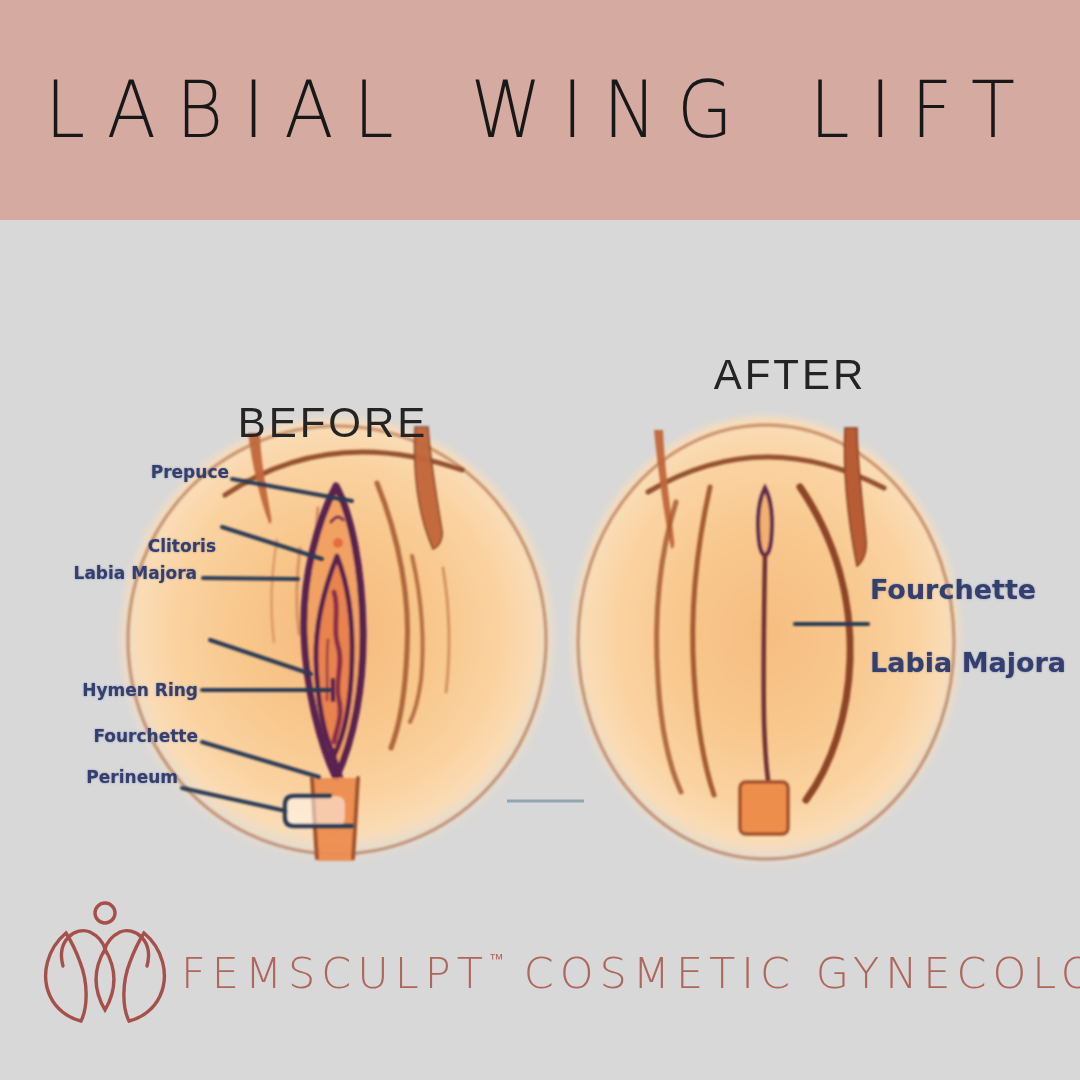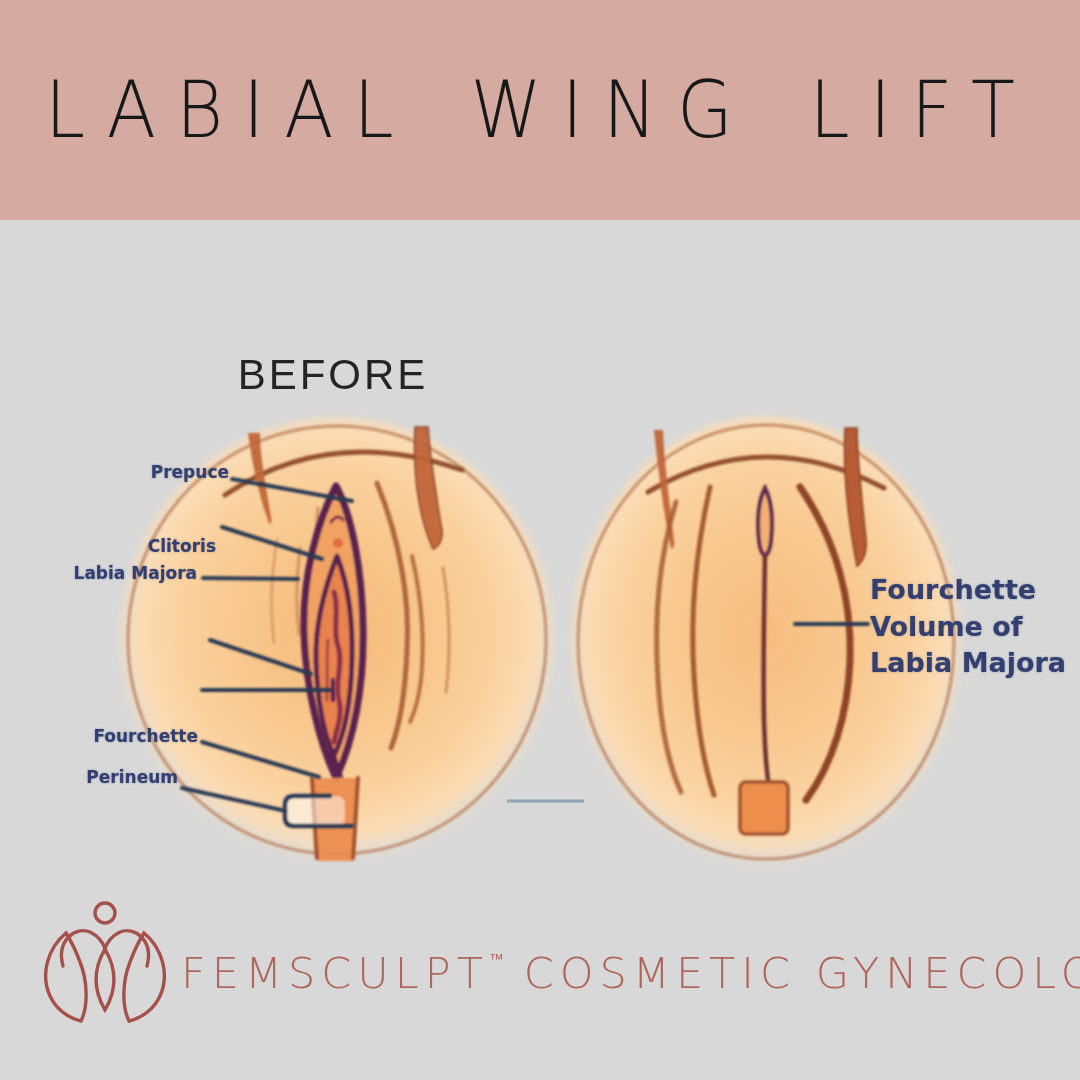--- a/index.html
+++ b/index.html
@@ -11,21 +11,21 @@
   .header{position:absolute;left:0;top:0;width:1080px;height:220px;
           background:#d5aba1;display:flex;align-items:center;justify-content:center;}
   .title{font-family:"DejaVu Sans","Liberation Sans",sans-serif;
          font-weight:200;font-size:72px;letter-spacing:20px;word-spacing:14px;
          color:#181818;white-space:nowrap;transform:scaleY(1.08);}
 
   
   .panel-heading{position:absolute;top:351px;width:300px;text-align:center;
          font-family:"Liberation Sans",sans-serif;font-weight:400;
          font-size:42px;letter-spacing:3px;color:#242424;}
-  .heading-before{left:183px;}
+  .heading-before{left:183px;margin-top:48px;}
   .heading-after{left:640px;}
 
   
   svg.art{position:absolute;left:0;top:0;}
 
   
   .ana-label{position:absolute;font-family:"DejaVu Sans",sans-serif;
        font-weight:bold;font-size:17px;color:#33406f;white-space:nowrap;
        text-shadow:0 0 2px rgba(58,68,130,.55);}
   .lbl-right{text-align:right;}
@@ -146,29 +146,30 @@
       <path d="M182,788 L286,811"></path>
 
       <rect x="285" y="796" width="60" height="30" rx="8" fill="rgba(255,250,244,0.55)" stroke="none"></rect>
       <path d="M330,796 H294 Q285,796 285,805 V817 Q285,826 294,826 H352" stroke-width="4.5"></path>
 
       <path d="M795,624 L868,624"></path>
     </g>
   </svg>
 
   <div class="panel-heading heading-before">BEFORE</div>
+  <div class="panel-heading heading-after">AFTER</div>
 
   <div class="ana-label lbl-right" style="right:851px;top:462px;">Prepuce</div>
   <div class="ana-label lbl-right" style="right:864px;top:536px;">Clitoris</div>
   <div class="ana-label lbl-right" style="right:883px;top:563px;">Labia Majora</div>
+  <div class="ana-label lbl-right" style="right:882px;top:680px;">Hymen Ring</div>
   <div class="ana-label lbl-right" style="right:882px;top:726px;">Fourchette</div>
   <div class="ana-label lbl-right" style="right:902px;top:767px;text-align:right;">Perineum</div>
 
   <div class="annotation-line" style="top:574px;">Fourchette</div>
-  <div class="annotation-line" style="top:611px;">Volume of</div>
   <div class="annotation-line" style="top:647px;">Labia Majora</div>
 
   <svg class="footer-logo" width="152" height="136" viewBox="0 0 152 136">
     <g fill="none" stroke="#a5504a" stroke-width="3.4" stroke-linecap="round">
       <circle cx="79" cy="17" r="10"></circle>
 
       <path d="M37,70 C30,44 50,30 64,36 C72,40 77,46 79,53 C81,46 86,40 94,36 C108,30 128,44 121,70"></path>
 
       <path d="M79,53 C89,70 93,90 79,114 C65,90 69,70 79,53 Z"></path>
 

